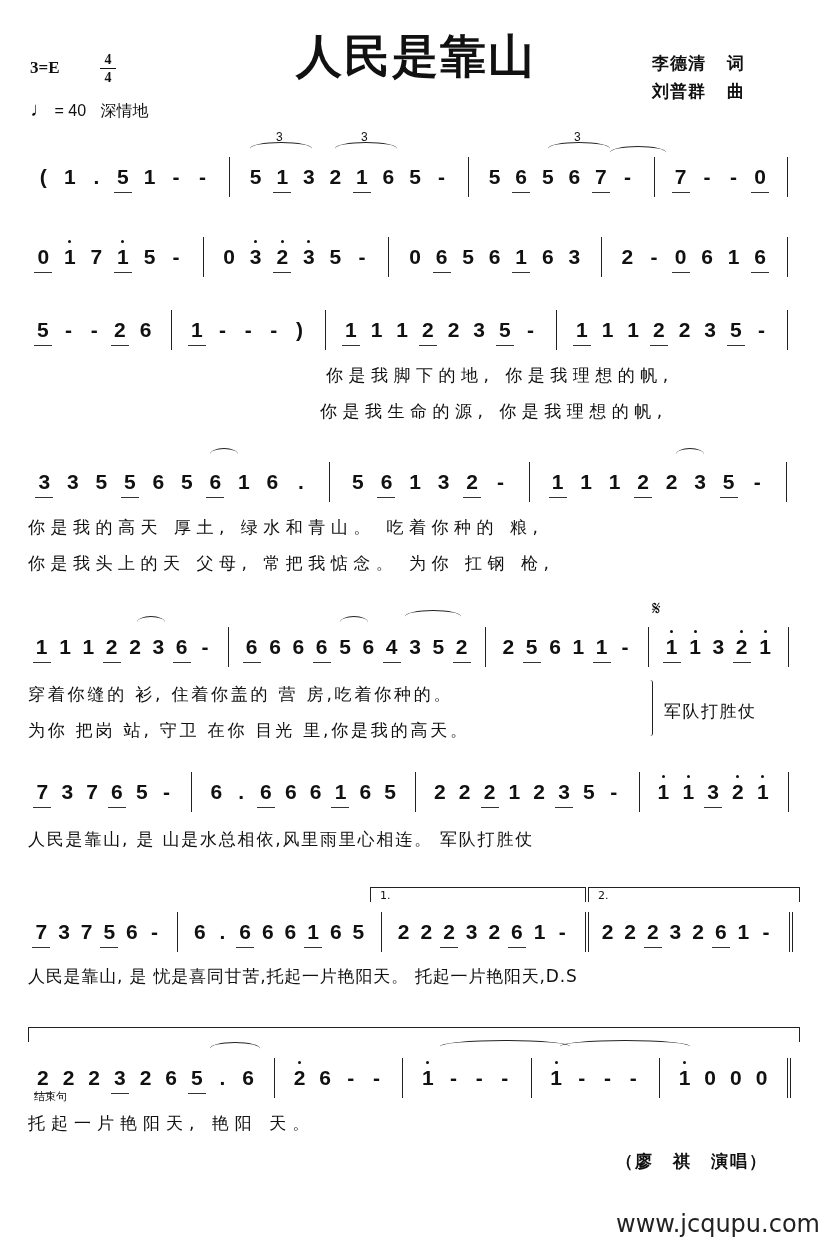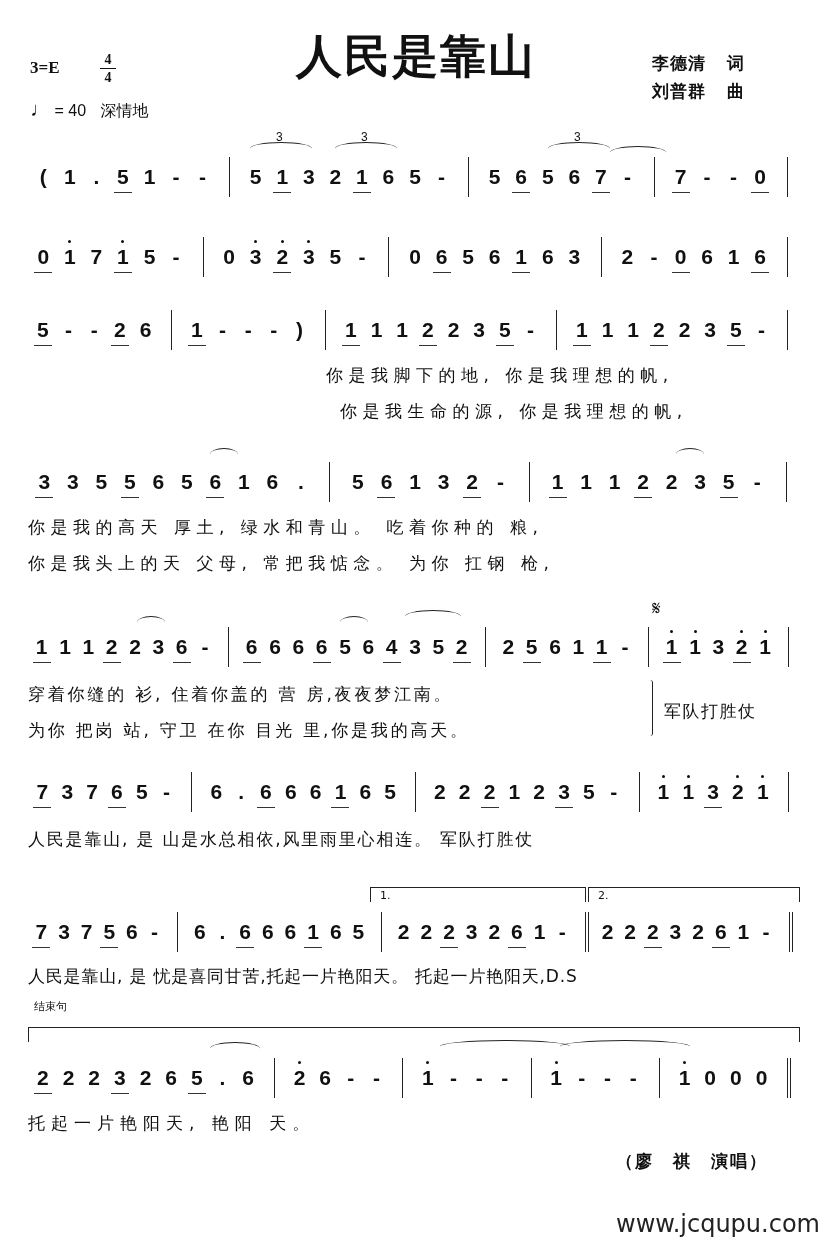--- a/index.html
+++ b/index.html
@@ -381,38 +381,38 @@
       <div class="n" style="left: 676.5px;">1</div>
       <div class="dot" style="left: 683px; top: -5px;"></div>
       <div class="n" style="left: 702.167px;">0</div>
       <div class="n" style="left: 727.833px;">0</div>
       <div class="n" style="left: 753.5px;">0</div>
       <div class="bar" style="left: 787.167px; border-left: 4px double rgb(34, 34, 34);"></div>
     </div>
   </div>
 
 <div class="lyr" style="left:326px;top:364px">你是我脚下的地, 你是我理想的帆,</div>
-<div class="lyr" style="left:340px;top:400px">你是我生命的源, 你是我理想的帆,</div>
+<div class="lyr" style="left:320px;top:400px">你是我生命的源, 你是我理想的帆,</div>
 <div class="lyr" style="left:28px;top:516px">你是我的高天 厚土, 绿水和青山。 吃着你种的 粮,</div>
 <div class="lyr" style="left:28px;top:552px">你是我头上的天 父母, 常把我惦念。 为你 扛钢 枪,</div>
-<div class="lyr" style="left:28px;top:683px;letter-spacing:2.8px">穿着你缝的 衫, 住着你盖的 营 房,夜夜梦江南。</div>
+<div class="lyr" style="left:28px;top:683px;letter-spacing:2.8px">穿着你缝的 衫, 住着你盖的 营 房,吃着你种的。</div>
 <div class="lyr" style="left:28px;top:719px;letter-spacing:2.8px">为你 把岗 站, 守卫 在你 目光 里,你是我的高天。</div>
 <div class="abs" style="left:650px;top:680px;width:2px;height:56px;border-right:1px solid #222;border-radius:0 6px 6px 0"></div>
 <div class="lyr" style="left:664px;top:700px;letter-spacing:1.5px">军队打胜仗</div>
 <div class="lyr" style="left:28px;top:828px;letter-spacing:1.8px">人民是靠山, 是 山是水总相依,风里雨里心相连。 军队打胜仗</div>
 <div class="lyr" style="left:28px;top:965px;letter-spacing:0.8px">人民是靠山, 是 忧是喜同甘苦,托起一片艳阳天。 托起一片艳阳天,D.S</div>
 <div class="lyr" style="left:28px;top:1112px;letter-spacing:6px">托起一片艳阳天, 艳阳 天。</div>
 
 <div class="abs" style="left:652px;top:596px;font-size:20px">𝄋</div>
 <div class="bracket" style="left:370px;top:887px;width:214px"></div>
 <div class="blabel" style="left:380px;top:889px">1.</div>
 <div class="bracket" style="left:588px;top:887px;width:210px"></div>
 <div class="blabel" style="left:598px;top:889px">2.</div>
 <div class="bracket" style="left:28px;top:1027px;width:770px"></div>
-<div class="blabel" style="left:34px;top:999px">结束句</div>
+<div class="blabel" style="left:34px;top:1089px">结束句</div>
 
 <div class="abs perf">（廖　祺　演唱）</div>
 <div class="abs site">www.jcqupu.com</div>
 
 <div class="arc" style="left: 250px; top: 142px; width: 62px;"></div>
 <div class="tri" style="left: 276px; top: 130px;">3</div>
 <div class="arc" style="left: 335px; top: 142px; width: 62px;"></div>
 <div class="tri" style="left: 361px; top: 130px;">3</div>
 <div class="arc" style="left: 548px; top: 142px; width: 62px;"></div>
 <div class="tri" style="left: 574px; top: 130px;">3</div>

